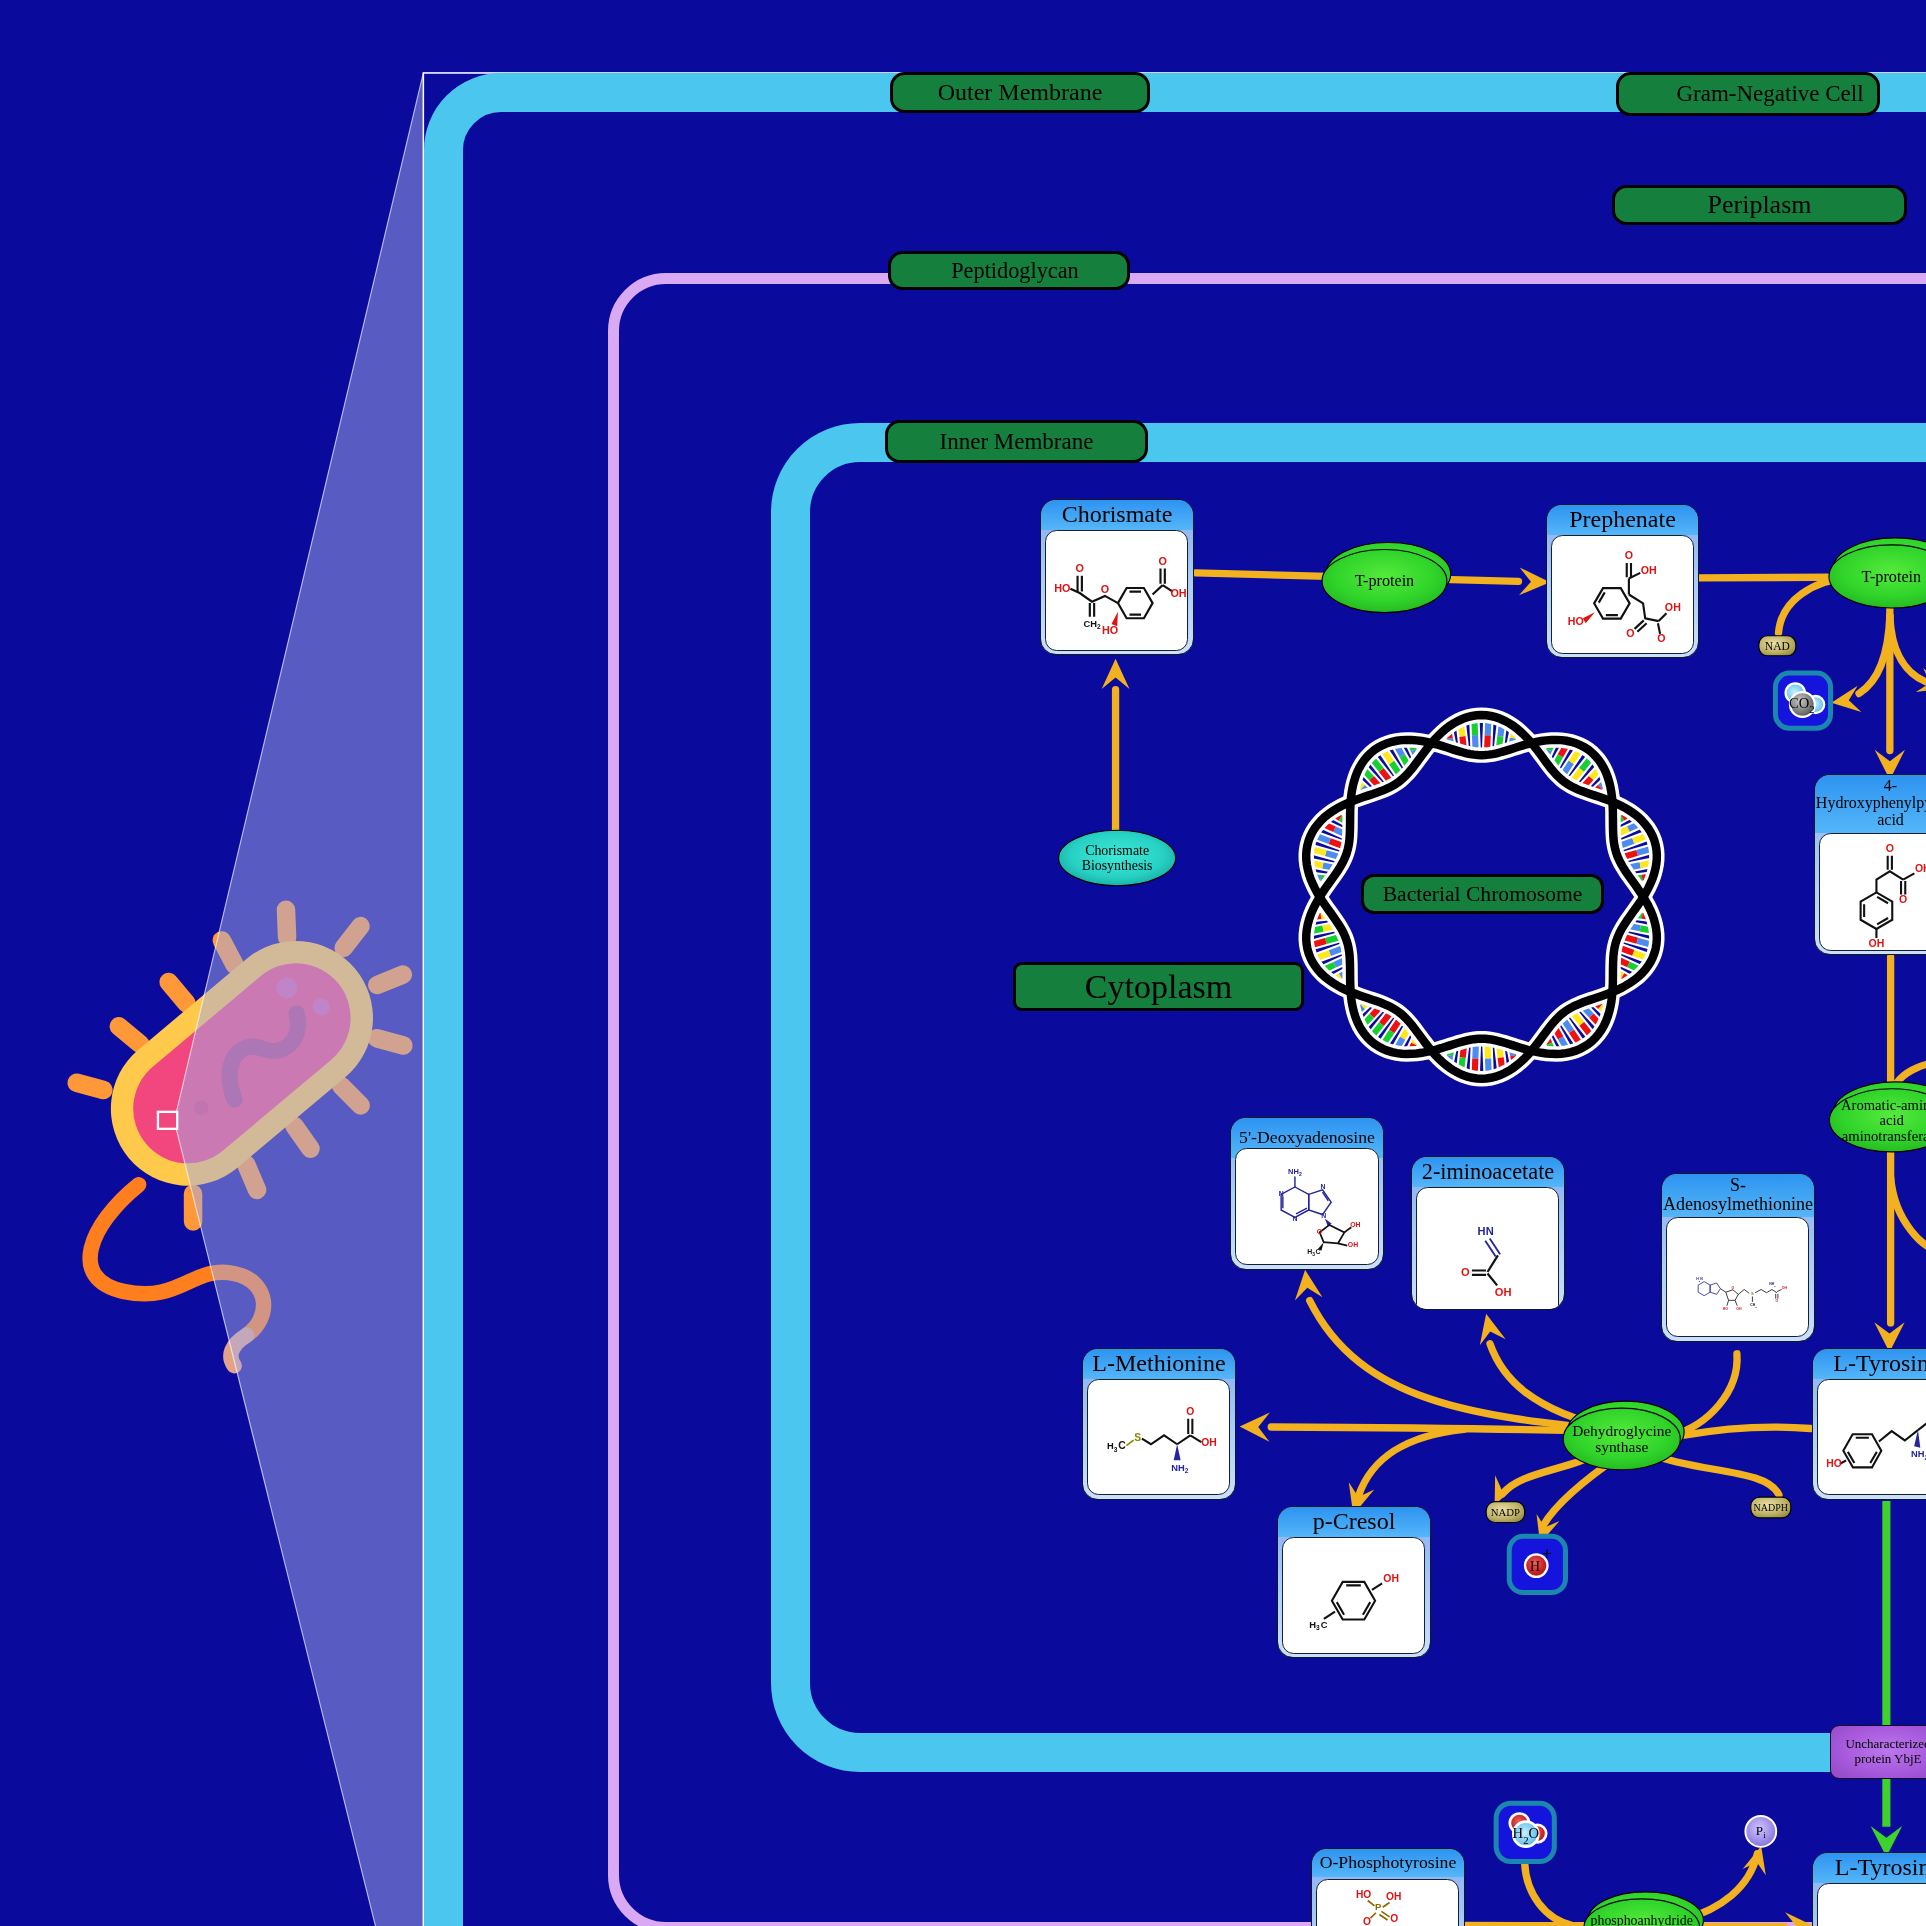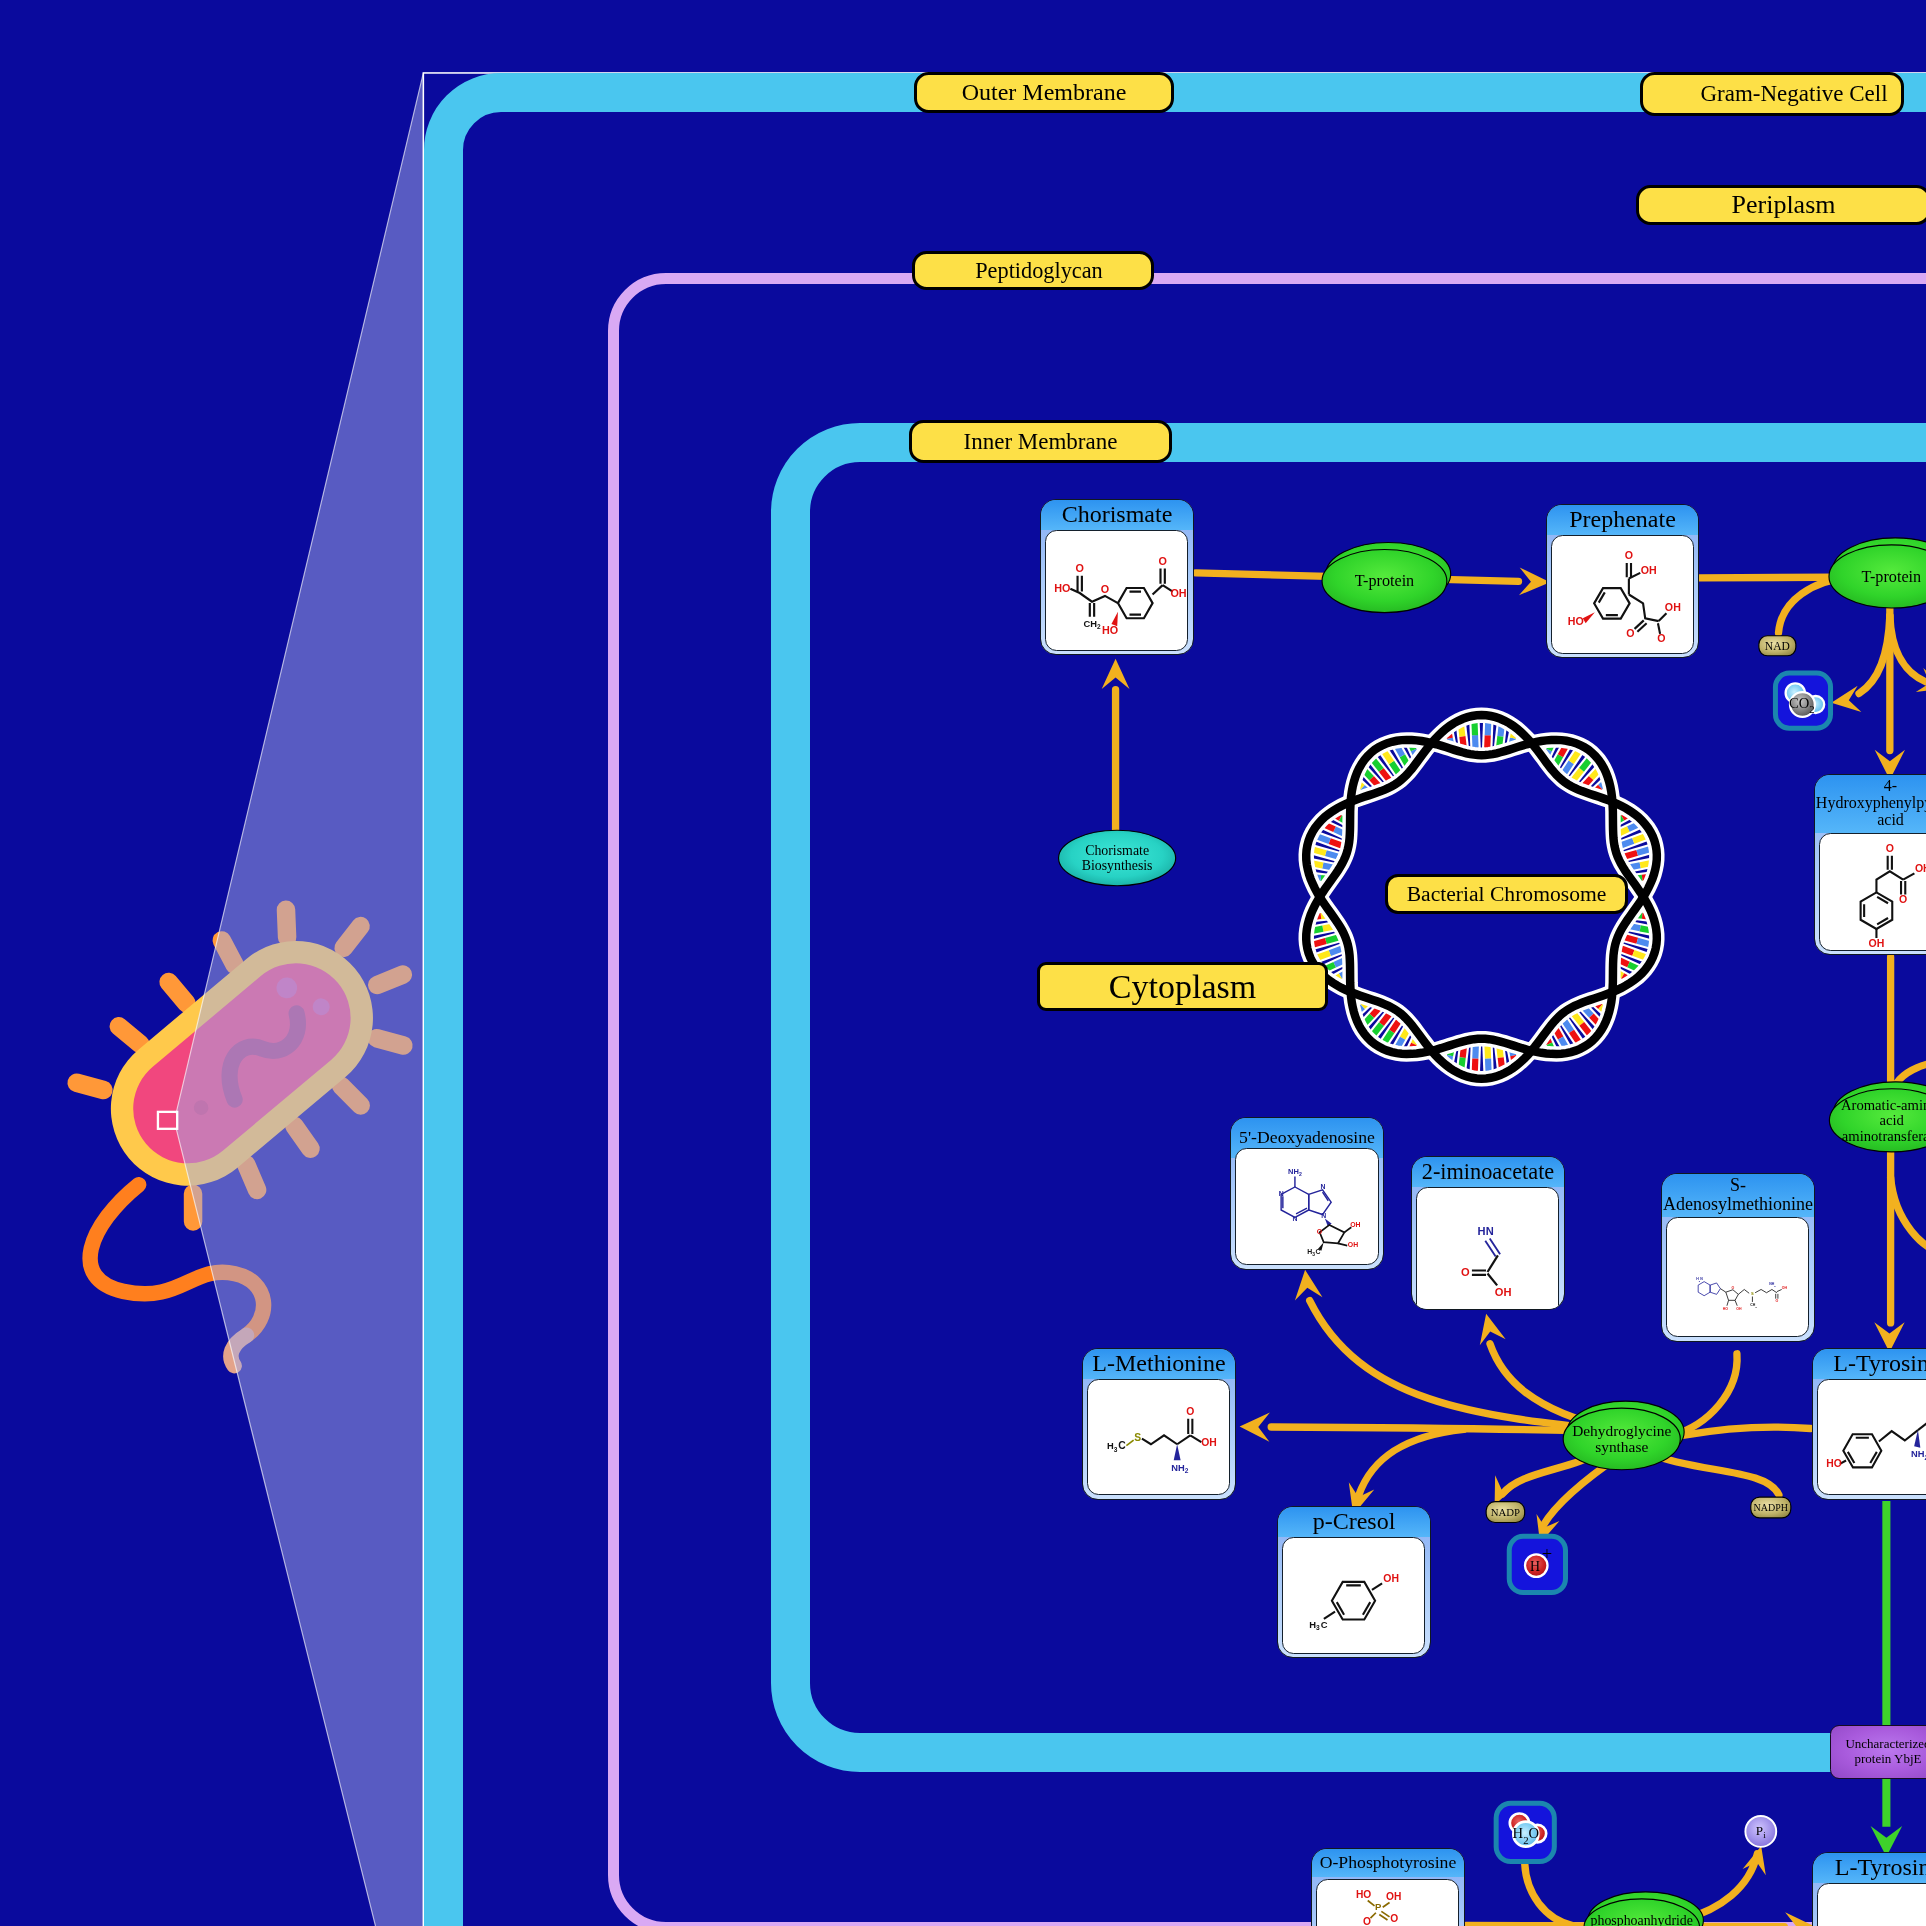--- a/index.html
+++ b/index.html
@@ -1,16 +1,16 @@
 <!DOCTYPE html>
 <html style="font-size:6.2px"><head><meta charset="utf-8"><style>
 html,body{margin:0;padding:0;}
 #cv{position:relative;width:2735px;height:2196px;background:#0A0A9D;overflow:hidden;font-family:"Liberation Serif",serif;}
 .band{position:absolute;box-sizing:border-box;background:transparent;}
-.lbl{position:absolute;background:#fde047;border:3.5px solid #000;box-sizing:border-box;display:flex;align-items:center;justify-content:center;color:#000;white-space:nowrap;margin-left:24px;}
+.lbl{position:absolute;background:#15803d;border:3.5px solid #000;box-sizing:border-box;display:flex;align-items:center;justify-content:center;color:#000;white-space:nowrap;}
 .mbox{position:absolute;border:1.2px solid #101820;border-radius:16px;background:linear-gradient(180deg,#84ABF4 0%,#A9CBFA 50%,#CAE0FD 100%);box-sizing:border-box;overflow:hidden;}
 .mhead{position:absolute;left:-0.4px;top:-0.4px;right:-0.4px;background:linear-gradient(180deg,#2D93F0,#55B6F9);display:flex;align-items:center;justify-content:center;text-align:center;color:#000;line-height:1.06;white-space:nowrap;}
 .mbody{position:absolute;background:#fff;border:1.5px solid #14202c;border-radius:11.6px;box-sizing:border-box;}
 .trans{position:absolute;background:radial-gradient(ellipse at 50% 46%,#BB78EE 0%,#A85ADC 55%,#9148C6 100%);border:1.5px solid #150b22;border-radius:9.2px;display:flex;align-items:center;justify-content:center;text-align:center;color:#000;line-height:1.15;}
 svg{display:block}
 </style></head><body>
 <div id="cv">
     <svg style="position:absolute;left:0;top:0" width="2735" height="2196" viewBox="0 0 7100 5700">
       <g transform="translate(628,2760) rotate(-40)">
         <line x1="-320" y1="-178" x2="-361" y2="-237" stroke="#FF9838" stroke-width="48" stroke-linecap="round"></line>

